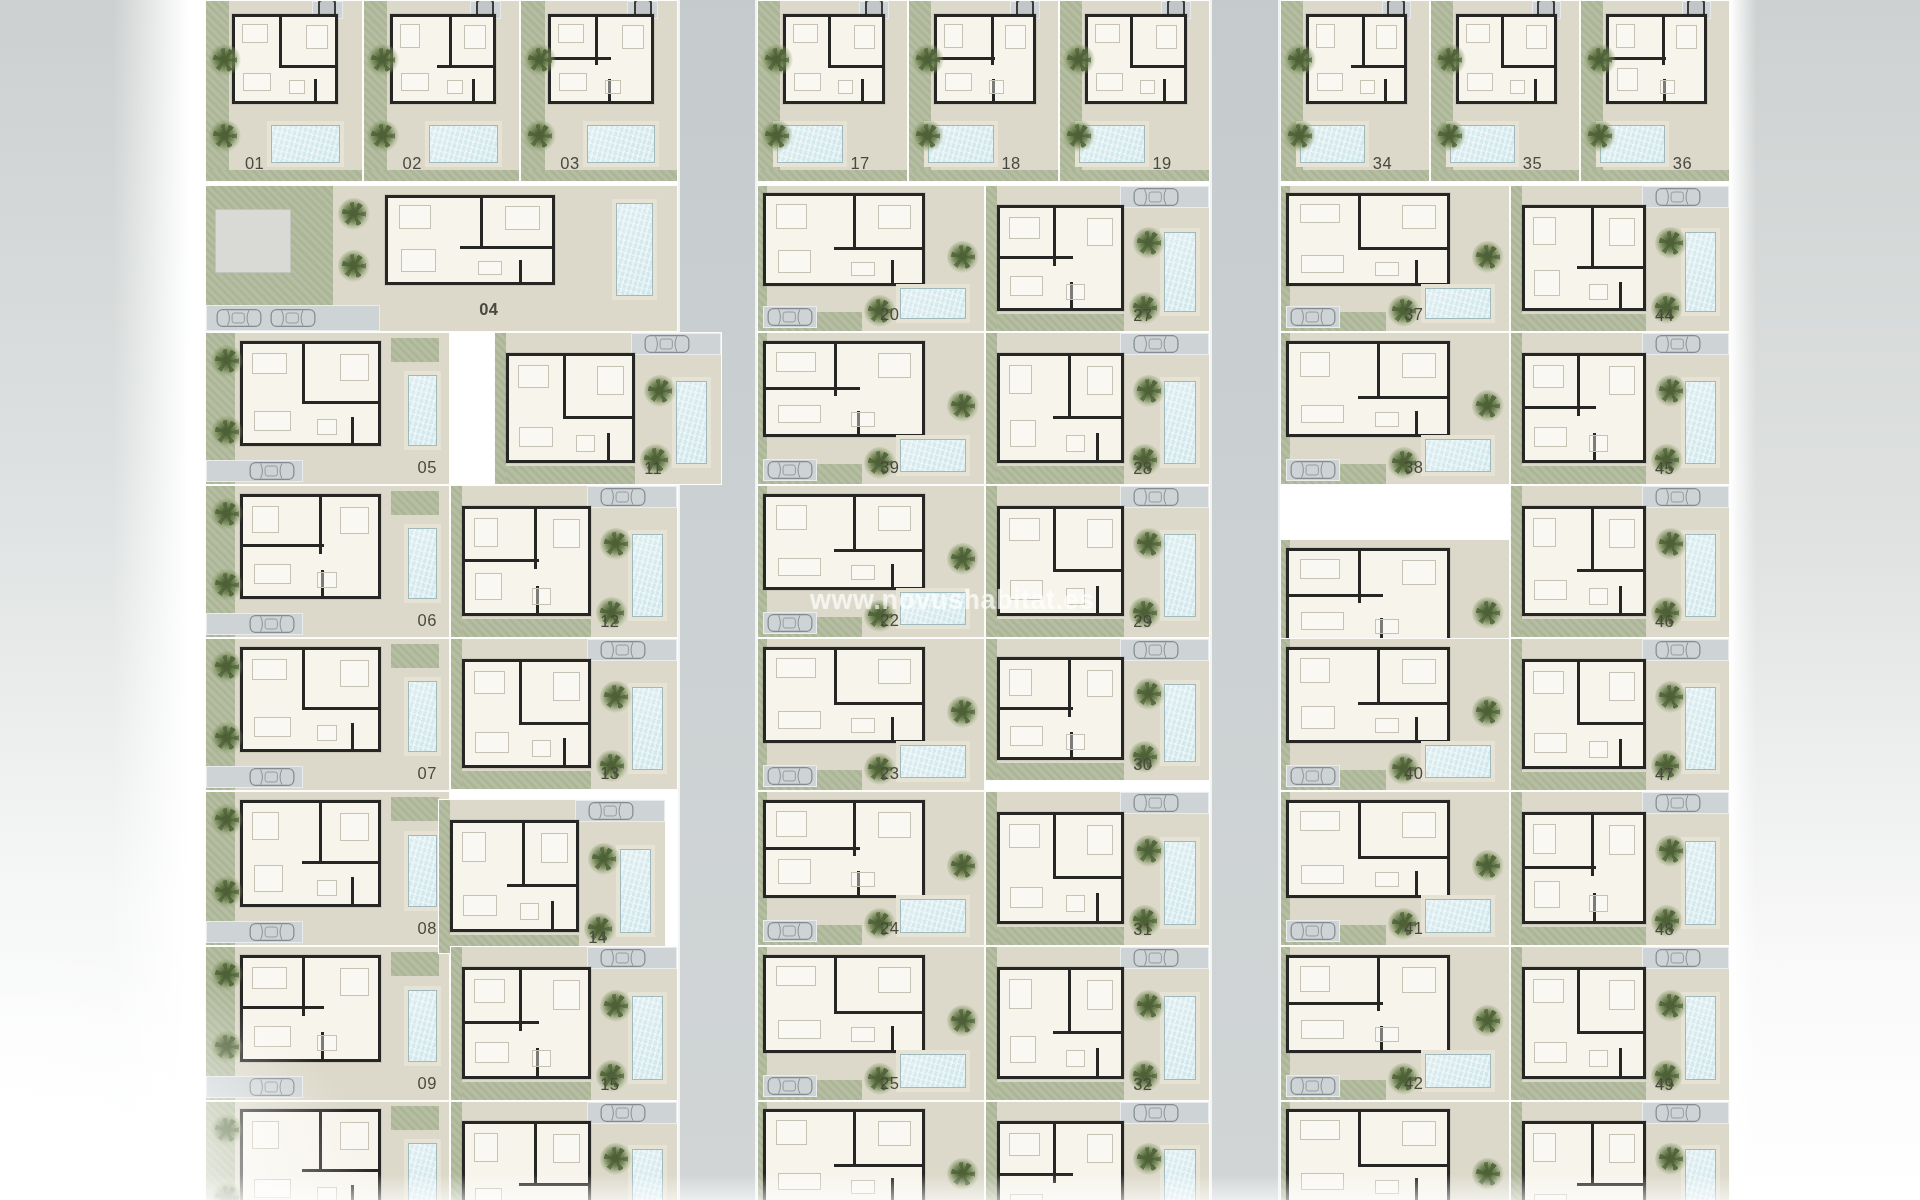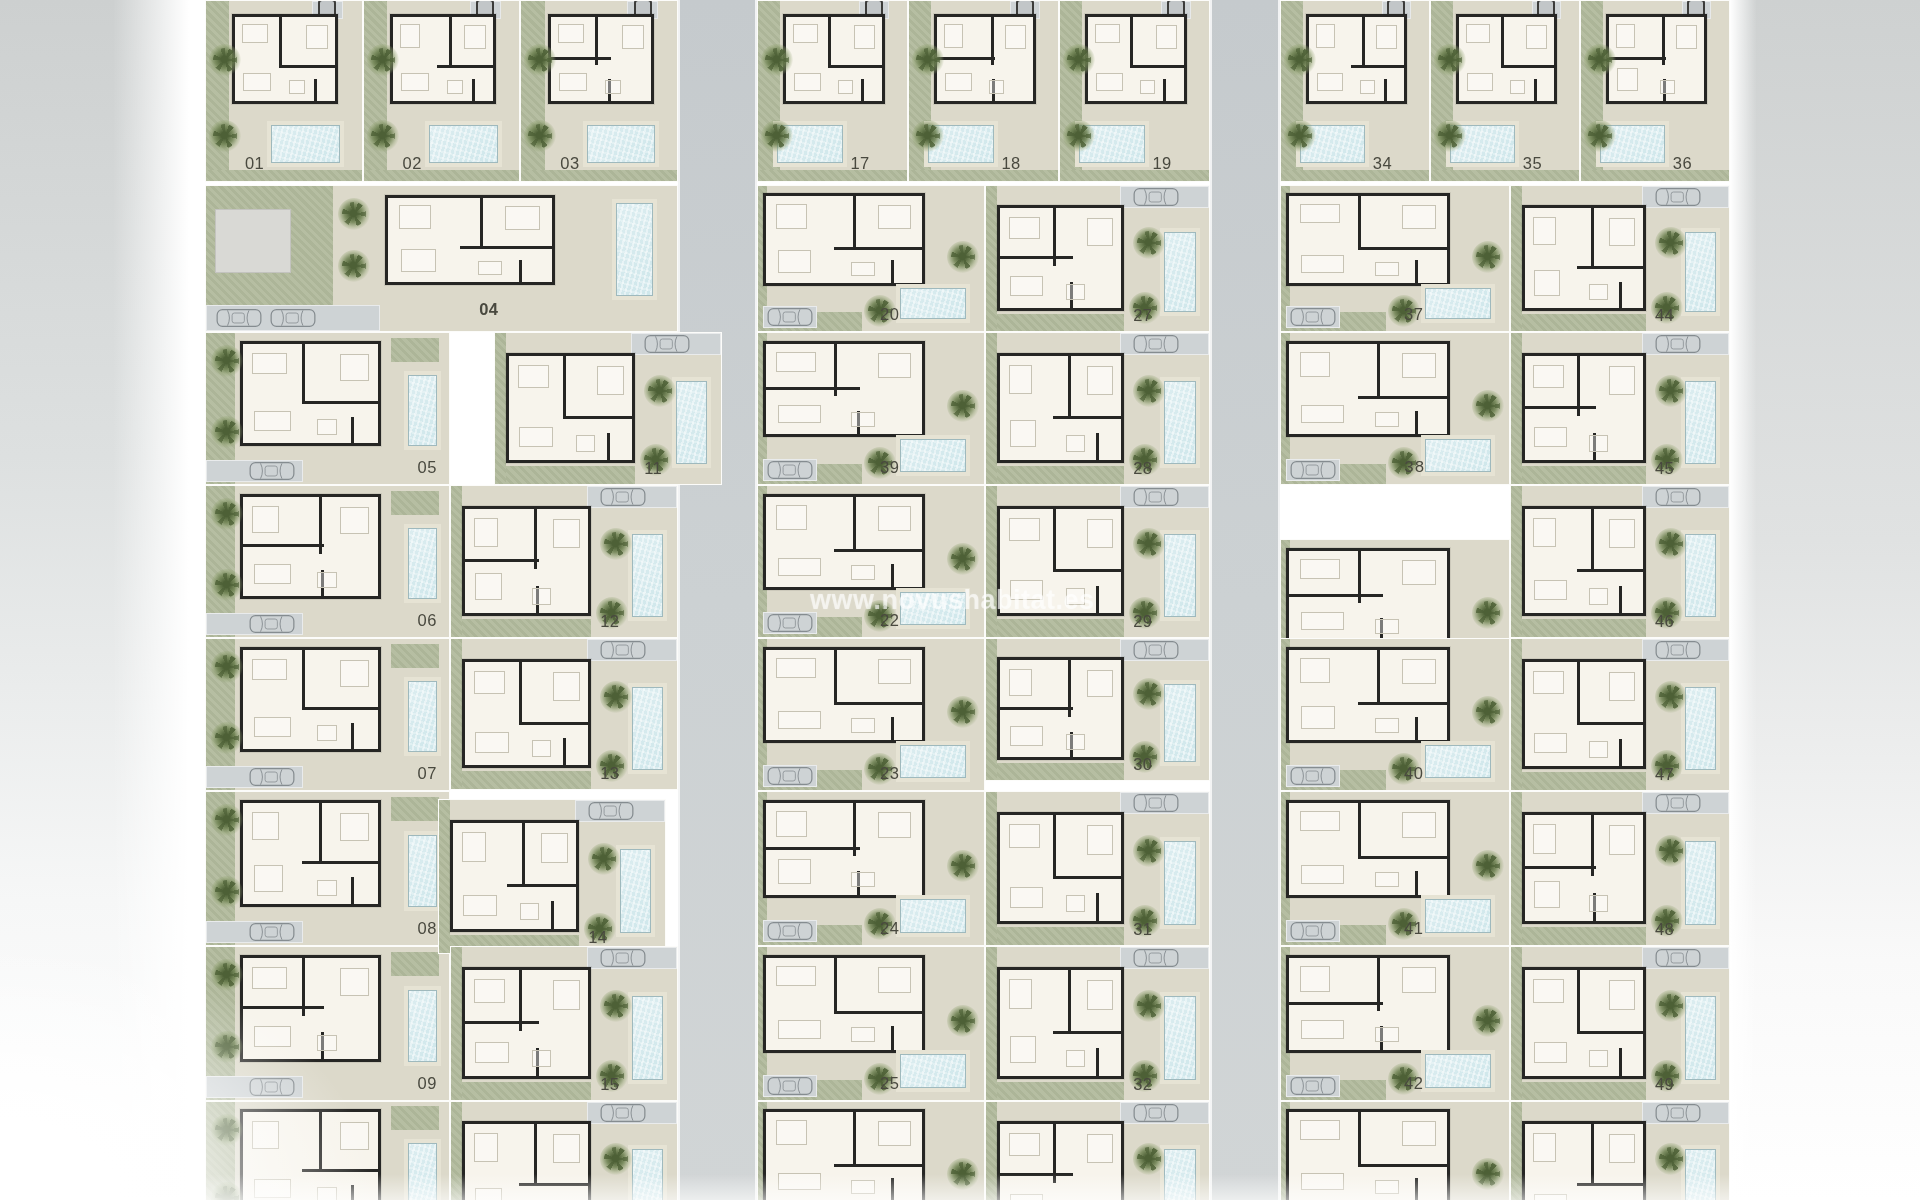--- a/index.html
+++ b/index.html
@@ -1011,21 +1011,21 @@
       <i class="f f1"></i>
       <i class="f f2"></i>
       <i class="f f3"></i>
       <i class="f f4"></i>
     </div>
     <div class="pool"></div>
     <i class="tree t1"></i>
     <i class="tree t2"></i>
     <span class="num">37</span>
   </div>
-      <div class="unit rowA" style="left: 1280px; top: 332px; width: 230px; height: 153px; font-family: Liberation Mono, monospace;">
+      <div class="unit rowA" style="left: 1280px; top: 332px; width: 230px; height: 153px;">
     <div class="garden gl"></div>
     <div class="garden gb"></div>
 
     <div class="drive">
       <svg class="car" viewBox="0 0 60 26">
             <use href="#car"></use>
           </svg>
 
     </div>
 

